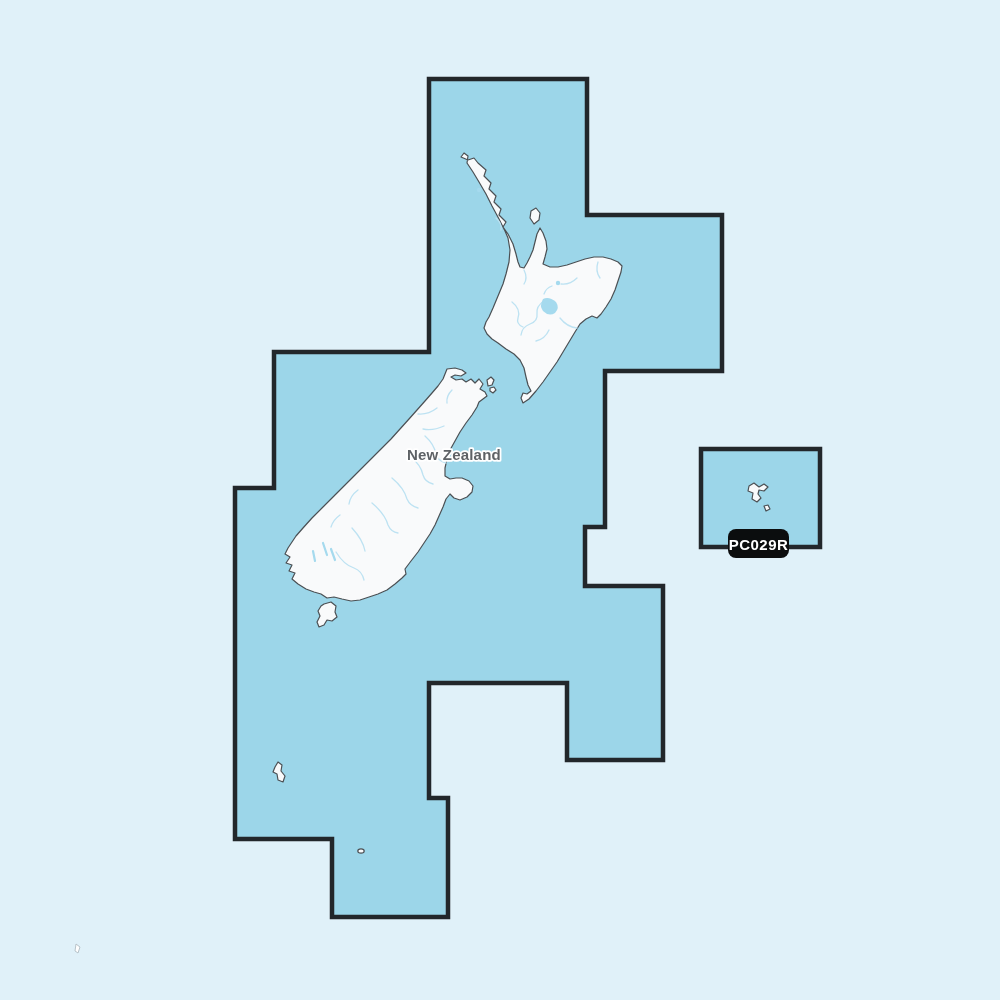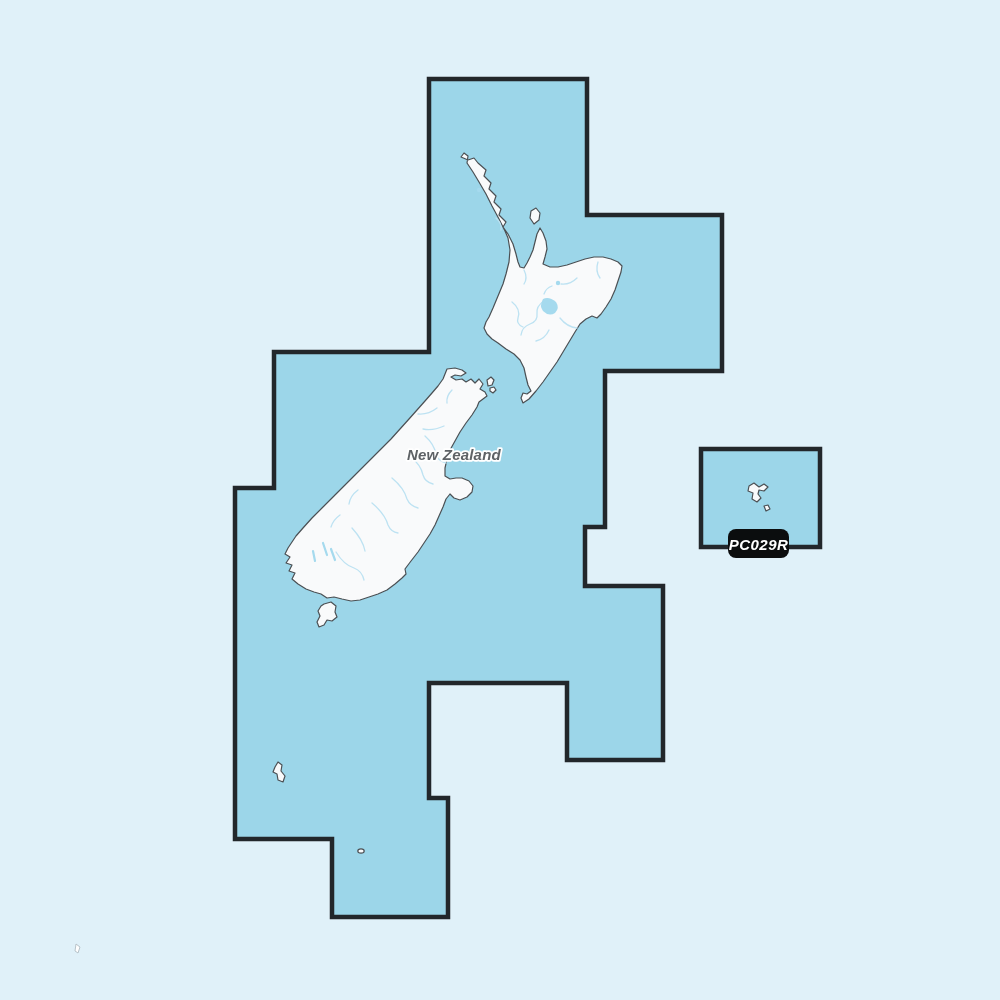--- a/index.html
+++ b/index.html
@@ -15,21 +15,21 @@
     --badge-text:#ffffff;
     --faint-coast:#b7c3c9;
   }
   html,body{margin:0;padding:0;}
   body{
     width:1000px;height:1000px;
     background:var(--bg);
     font-family:"Liberation Sans", sans-serif;
     overflow:hidden;
   }
-  .map-wrap{width:1000px;height:1000px;font-style:italic;}
+  .map-wrap{width:1000px;height:1000px;}
   svg{display:block;}
   .coverage{
     fill:var(--coverage);
     stroke:var(--border);
     stroke-width:4.5;
     stroke-linejoin:miter;
   }
   .land{
     fill:var(--land);
     stroke:var(--coast);

